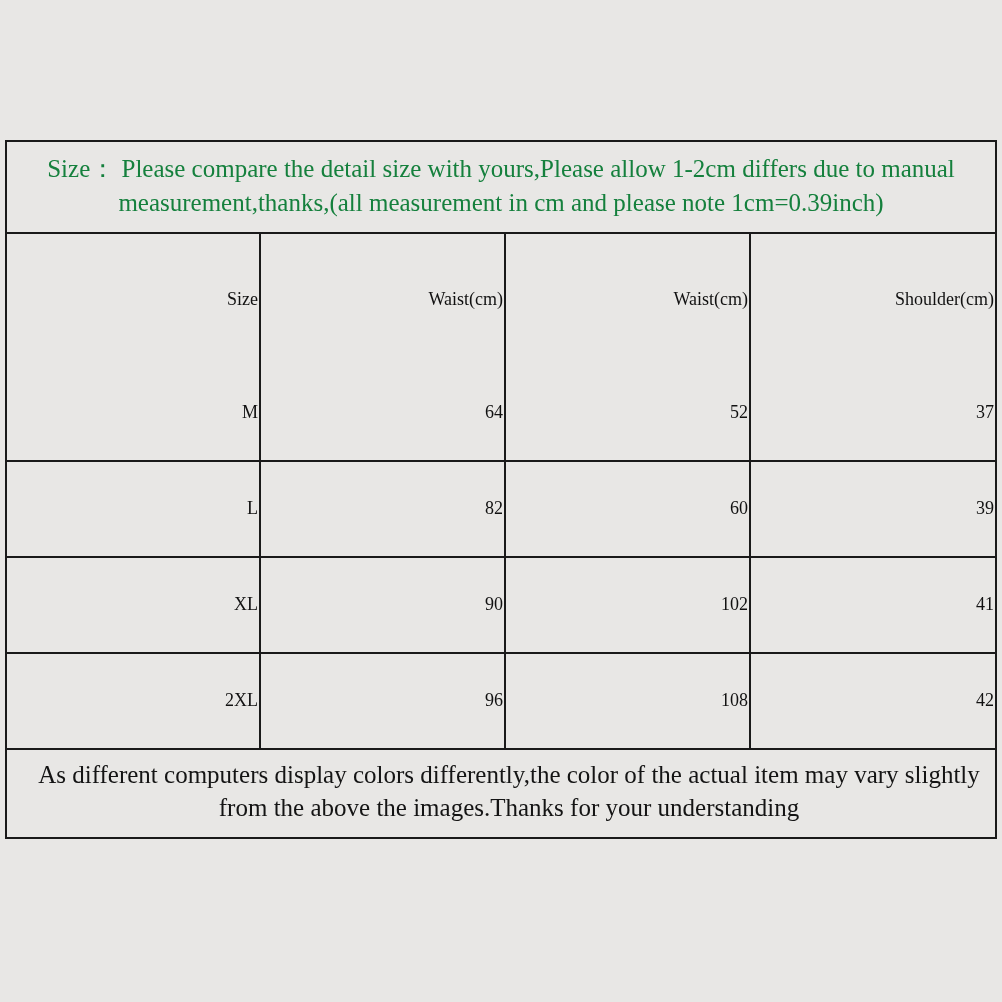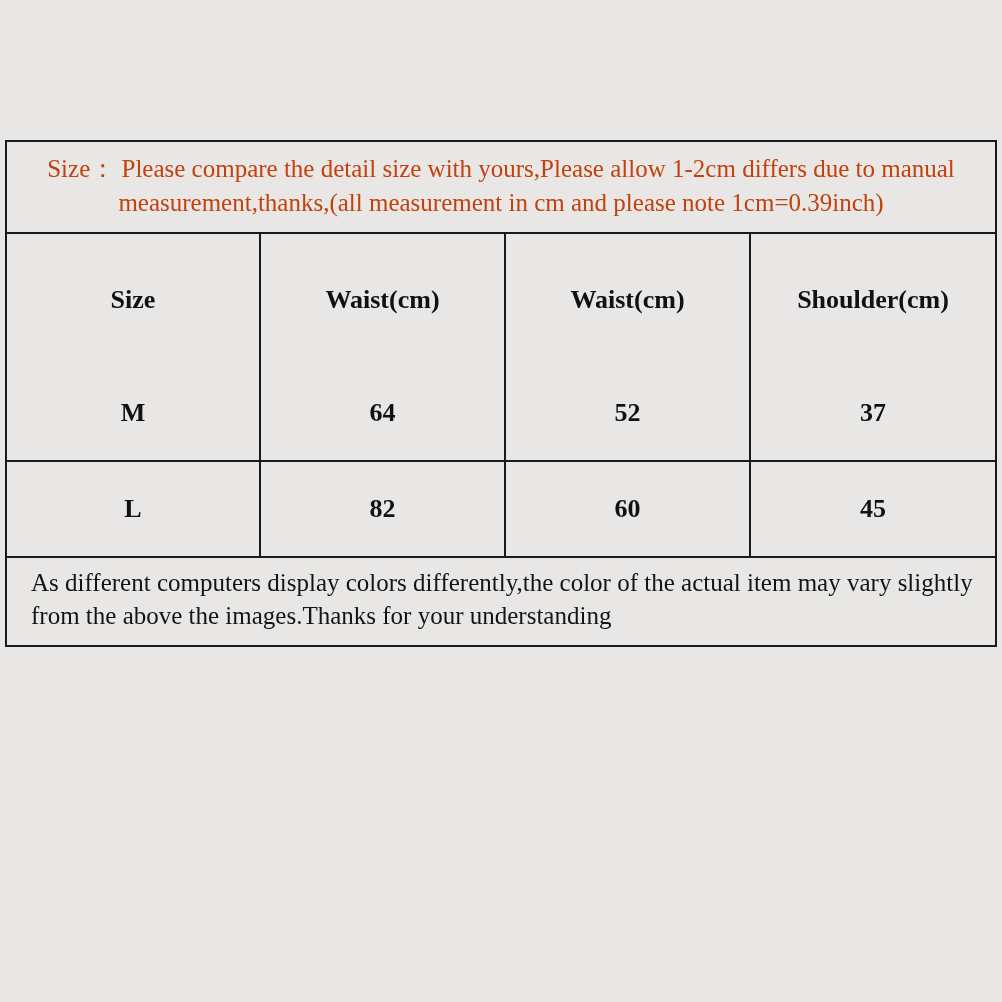--- a/index.html
+++ b/index.html
@@ -29,40 +29,40 @@
     border: 2px solid #1a1a1a;
     box-sizing: border-box;
     background: #e8e7e5;
   }
   .intro {
     padding: 10px 6px 12px 6px;
     font-size: 25px;
     line-height: 1.35;
     text-align: center;
     border-bottom: 2px solid #1a1a1a;
-    color: #c2410c;
+    color: #15803d;
   }
   .intro .lead {
     display: inline;
   }
   table.size-table {
     width: 100%;
     border-collapse: collapse;
     table-layout: fixed;
   }
   table.size-table th,
   table.size-table td {
     border: 2px solid #1a1a1a;
     border-left: none;
     border-top: none;
     height: 92px;
-    text-align: center;
+    text-align: right;
     vertical-align: middle;
-    font-size: 26px;
-    font-weight: bold;
+    font-size: 18px;
+    font-weight: normal;
     color: #111111;
   }
   table.size-table th:first-child,
   table.size-table td:first-child {
     width: 250px;
   }
   table.size-table th:last-child,
   table.size-table td:last-child {
     border-right: none;
   }
@@ -71,20 +71,21 @@
     border-bottom: none;
   }
   table.size-table thead th {
     height: 130px;
   }
   .footnote {
     border-top: 2px solid #1a1a1a;
     padding: 8px 8px 12px 24px;
     font-size: 25px;
     line-height: 1.35;
+    text-align: center;
     color: #141414;
   }
 </style>
 </head>
 <body>
 
 <div class="page">
   <div class="size-chart">
 
     <div class="intro">
@@ -105,21 +106,33 @@
         <tr>
           <td>M</td>
           <td>64</td>
           <td>52</td>
           <td>37</td>
         </tr>
         <tr>
           <td>L</td>
           <td>82</td>
           <td>60</td>
-          <td>45</td>
+          <td>39</td>
+        </tr>
+        <tr>
+          <td>XL</td>
+          <td>90</td>
+          <td>102</td>
+          <td>41</td>
+        </tr>
+        <tr>
+          <td>2XL</td>
+          <td>96</td>
+          <td>108</td>
+          <td>42</td>
         </tr>
       </tbody>
     </table>
 
     <div class="footnote">As different computers display colors differently,the color of the actual item may vary slightly from the above the images.Thanks for your understanding</div>
 
   </div>
 </div>
 
 </body></html>

